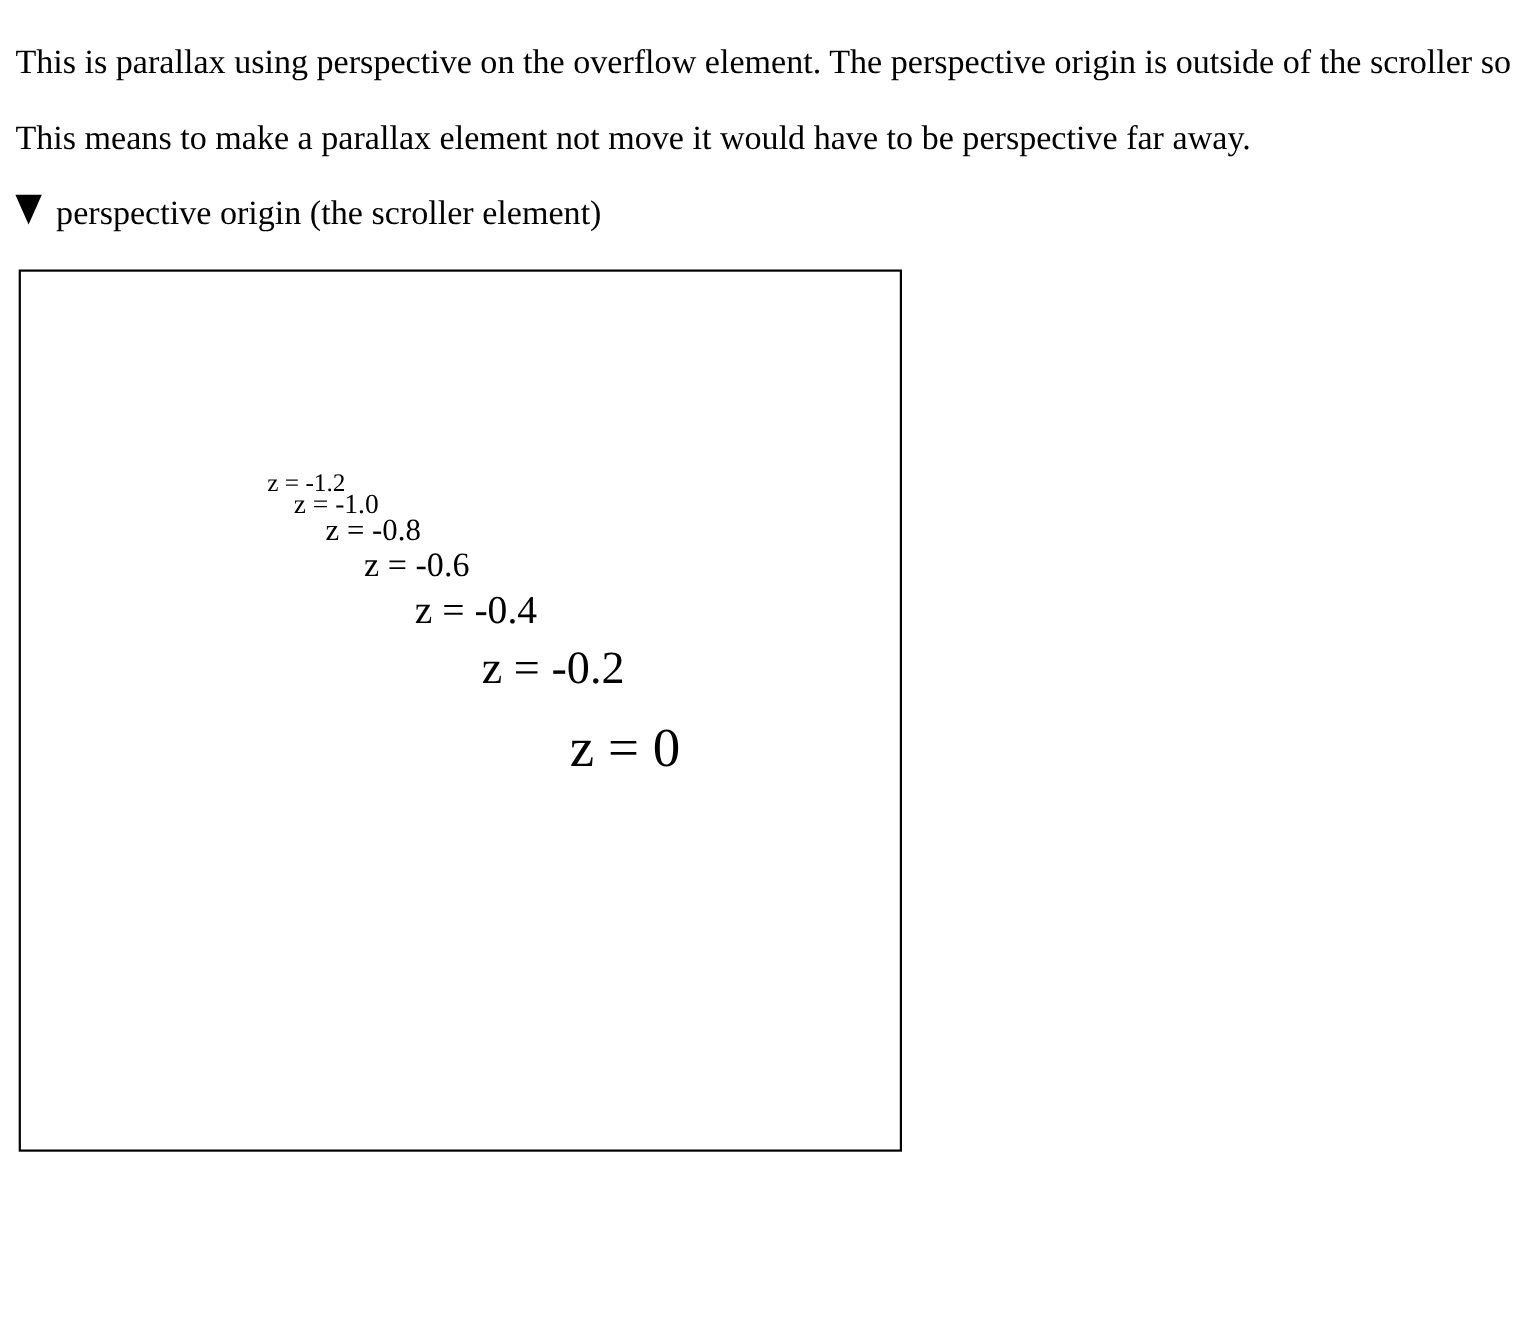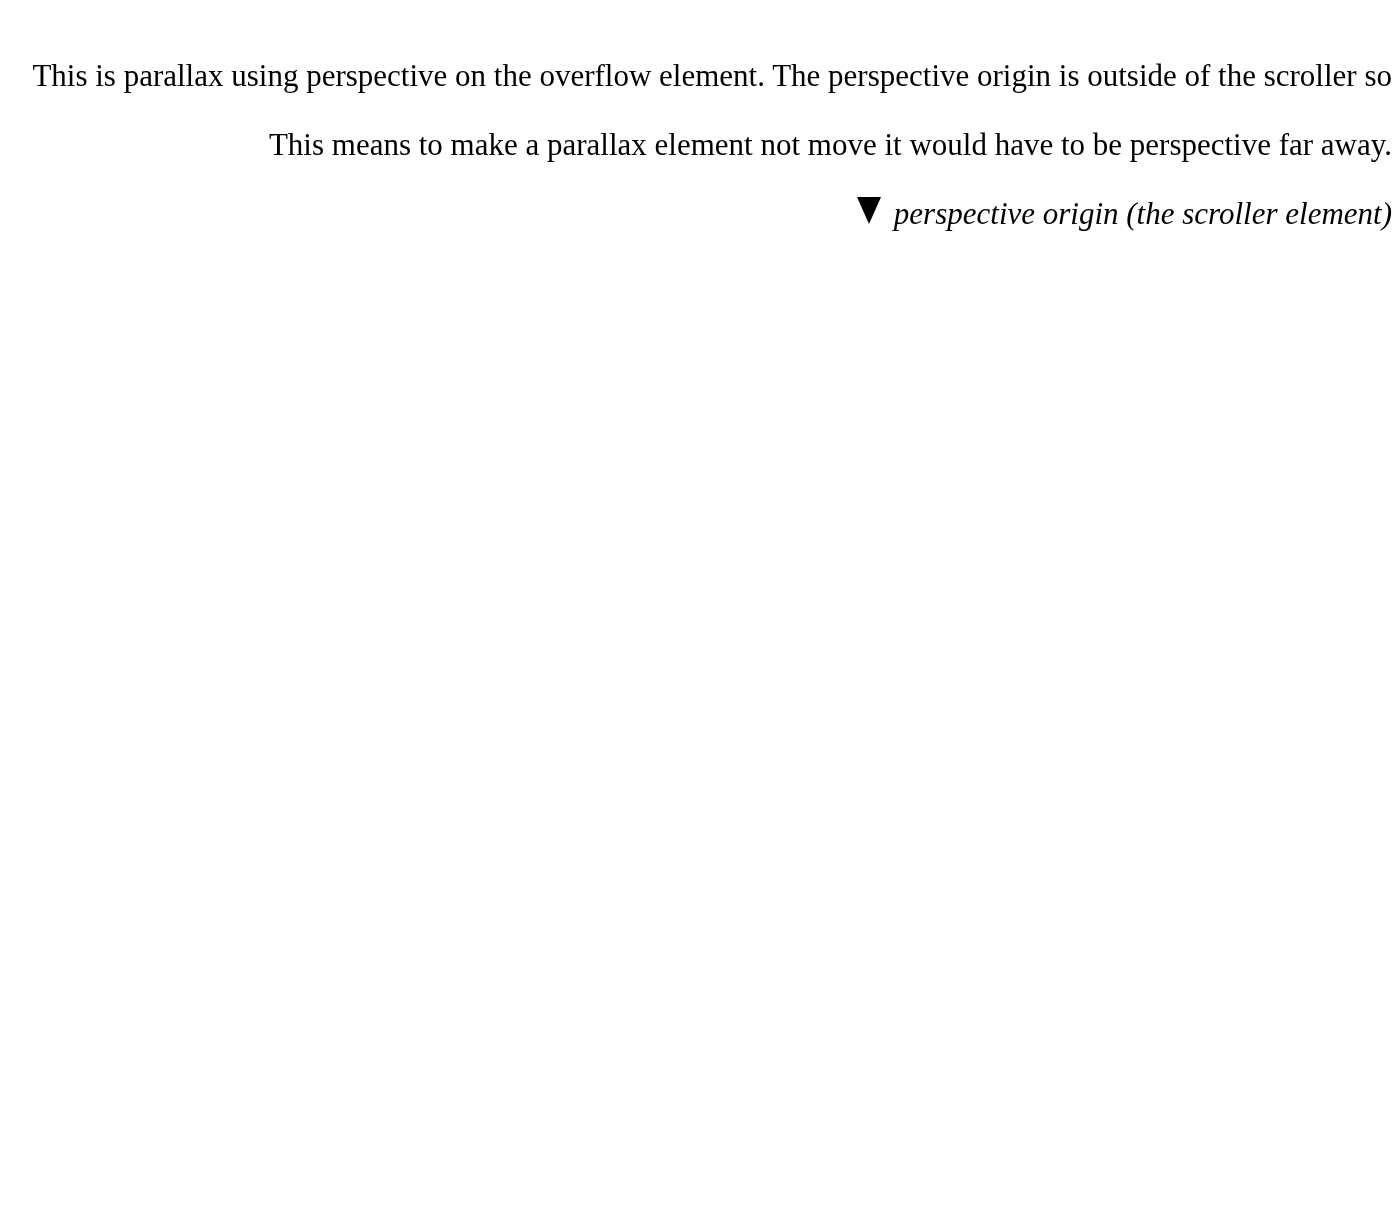--- a/index.html
+++ b/index.html
@@ -9,36 +9,34 @@
   }
   body {
     width: 1392px;
     height: 1212px;
     overflow: hidden;
     color: #000000;
     font-family: "Liberation Serif", "DejaVu Serif", serif;
     font-size: 31px;
   }
   .page {
-    padding: 58px 0 0 14px;
+    padding: 38px 0 0 14px;
     width: 1378px; 
-    text-align: right;
   }
   .para {
     margin: 0 0 33px 0;
     line-height: 36px;
     white-space: nowrap;
     overflow: hidden;
   }
   .summary-line {
     margin: 0 0 33px 0;
     line-height: 36px;
     white-space: nowrap;
     cursor: default;
-    font-style: italic;
   }
   .tri {
     display: inline-block;
     width: 0;
     height: 0;
     border-left: 12px solid transparent;
     border-right: 12px solid transparent;
     border-top: 27px solid #000000;
     margin-right: 13px;
     vertical-align: baseline;
@@ -73,16 +71,25 @@
 <div class="page">
 
   <p class="para">This is parallax using perspective on the overflow element. The perspective origin is outside of the scroller so</p>
 
   <p class="para">This means to make a parallax element not move it would have to be perspective far away.</p>
 
   <div class="summary-line">
     <span class="tri"></span><span>perspective origin (the scroller element)</span>
   </div>
 
+  <div class="scroller">
+    <span class="zlabel zl0">z = -1.2</span>
+    <span class="zlabel zl1">z = -1.0</span>
+    <span class="zlabel zl2">z = -0.8</span>
+    <span class="zlabel zl3">z = -0.6</span>
+    <span class="zlabel zl4">z = -0.4</span>
+    <span class="zlabel zl5">z = -0.2</span>
+    <span class="zlabel zl6">z = 0</span>
+  </div>
 
 
 
 </div>
 
 </body></html>

